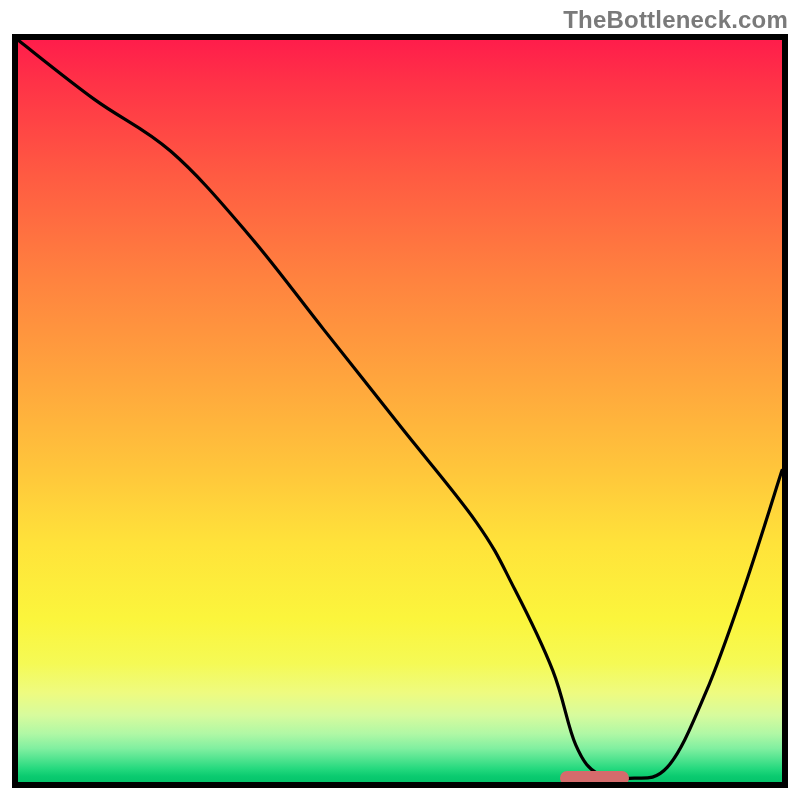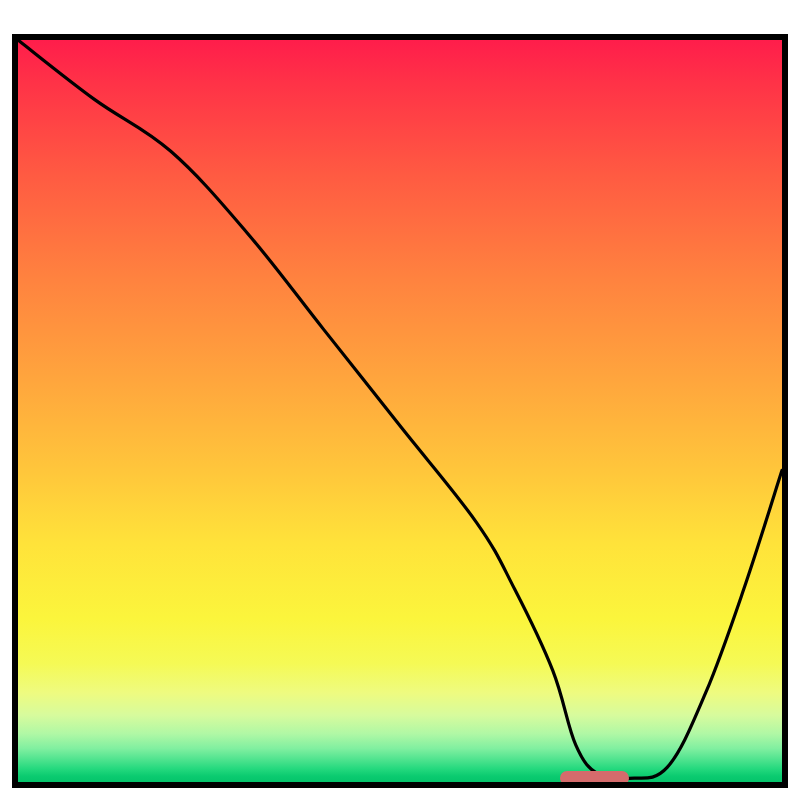--- a/index.html
+++ b/index.html
@@ -83,20 +83,21 @@
     border-radius: 7px;
     background: #d56b6c;
     z-index: 10;
   }
 </style>
 </head>
 <body>
 
 <div class="frame">
 
+  <div class="watermark">TheBottleneck.com</div>
 
   <div class="plot-outer">
     <div class="plot-inner">
 
       <div class="gradient"></div>
 
       <svg class="curve" viewBox="0 0 764 742" preserveAspectRatio="none">
         <path id="curve-path" d="M 0.00 0.00 C 13.75 10.68, 48.90 39.33, 76.40 59.36 C 103.90 79.39, 125.30 87.26, 152.80 111.30 C 180.30 135.34, 201.70 160.87, 229.20 192.92 C 256.70 224.97, 278.10 254.65, 305.60 289.38 C 333.10 324.11, 354.50 351.11, 382.00 385.84 C 409.50 420.57, 437.77 452.92, 458.40 482.30 C 479.03 511.68, 482.85 522.37, 496.60 549.08 C 510.35 575.79, 523.80 602.65, 534.80 630.70 C 545.80 658.75, 549.47 686.20, 557.72 704.90 C 565.97 723.60, 571.01 728.57, 580.64 734.58 C 590.27 740.59, 598.82 739.63, 611.20 738.29 C 623.58 736.95, 635.65 742.52, 649.40 727.16 C 663.15 711.80, 673.85 685.01, 687.60 652.96 C 701.35 620.91, 712.05 589.15, 725.80 549.08 C 739.55 509.01, 757.12 451.73, 764.00 430.36" fill="none" stroke="#000" stroke-width="3.2" stroke-linejoin="round" stroke-linecap="round"></path>
       </svg>
 

